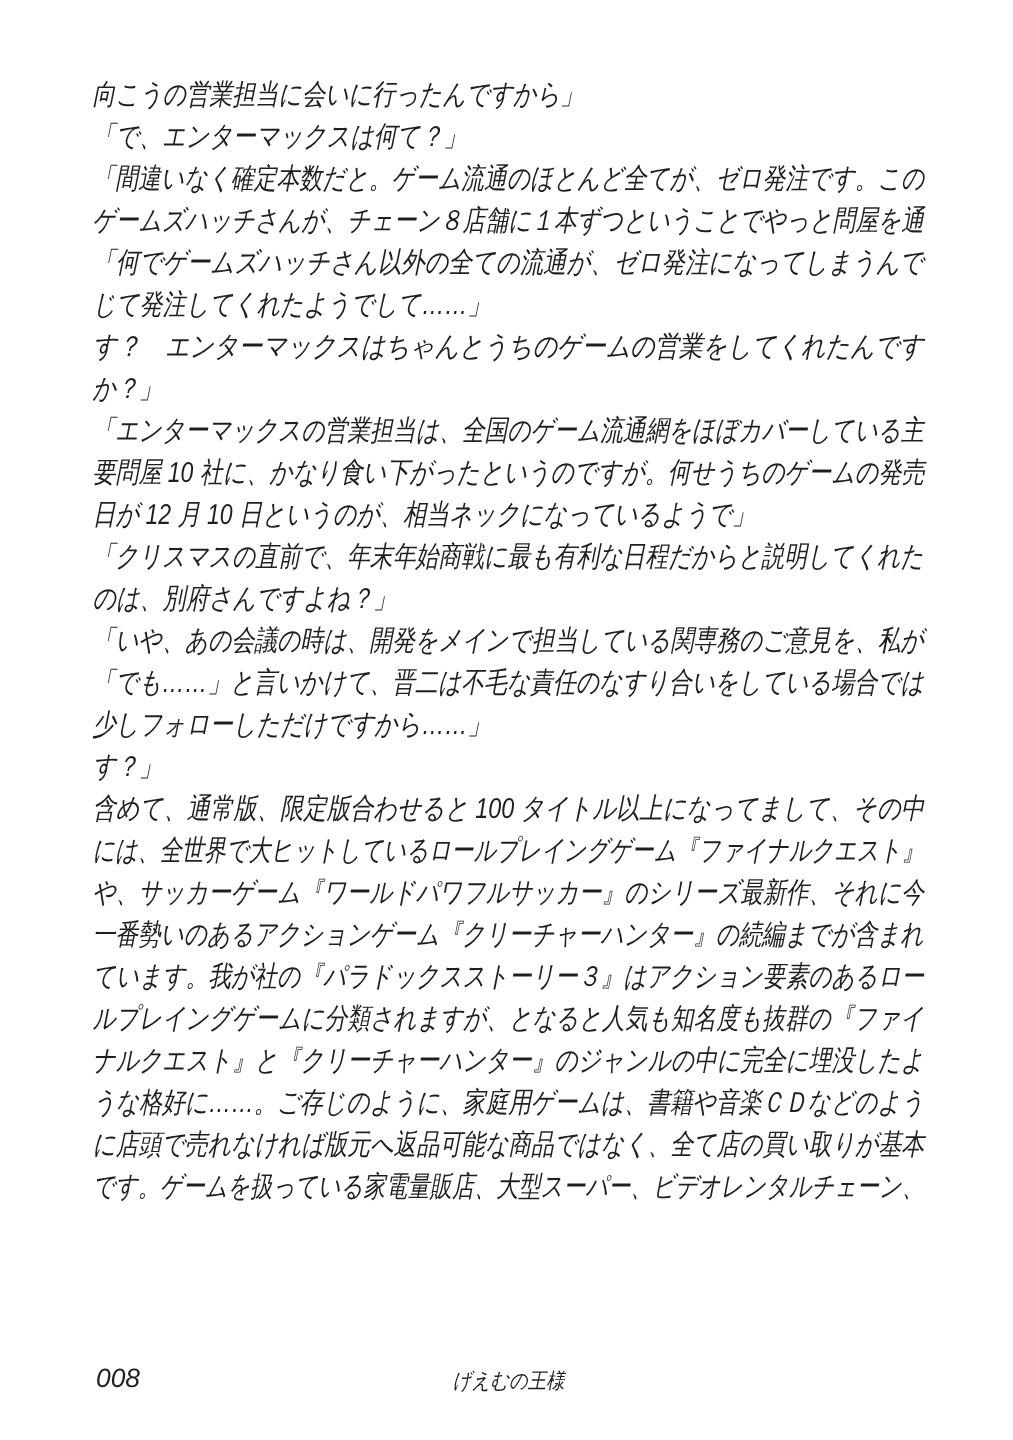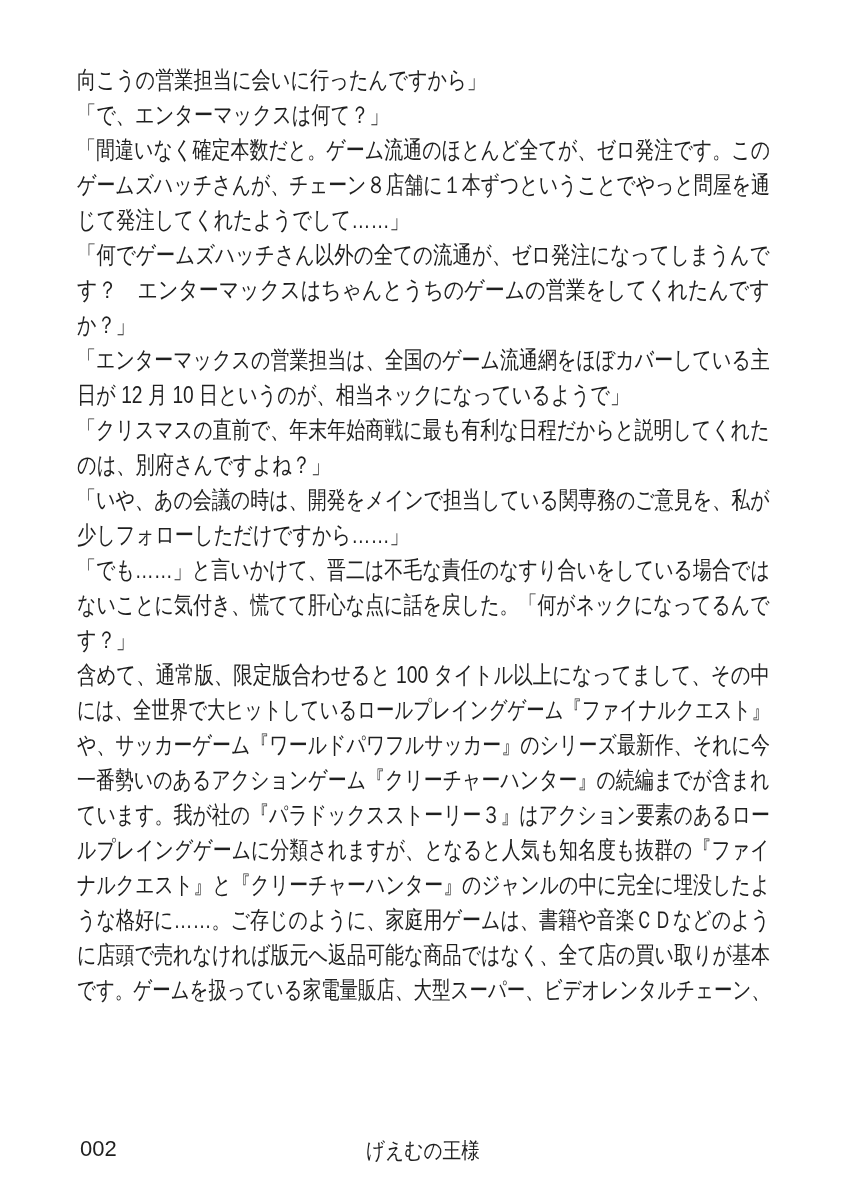--- a/index.html
+++ b/index.html
@@ -1,56 +1,56 @@
 <!DOCTYPE html>
 <html><head>
 <meta charset="utf-8">
 <style>
   html,body{margin:0;padding:0;background:#ffffff;}
   .page{
     position:relative;width:844px;height:1200px;background:#ffffff;
-    overflow:hidden;font-family:"Liberation Sans",sans-serif;color:#1f1f1f;
+    overflow:hidden;font-family:"Liberation Sans",sans-serif;color:#1f1f1f;font-style:italic;
   }
   .body-text{position:absolute;left:77px;top:62px;width:693px;}
   .line{height:35px;line-height:35px;font-size:24px;white-space:nowrap;}
   .line > span{display:inline-block;transform-origin:0 50%;white-space:nowrap;}
   .footer-page{position:absolute;left:80px;top:1135px;font-size:22px;line-height:28px;}
-  .footer-title{position:absolute;left:77px;top:1137px;width:693px;text-align:center;font-size:22px;line-height:28px;}
+  .footer-title{position:absolute;left:77px;top:1137px;width:693px;text-align:center;font-size:18px;line-height:28px;}
   .footer-title > span{display:inline-block;transform:scaleX(0.85);transform-origin:50% 50%;}
 </style>
 </head>
 <body>
 
 <div class="page">
   <div class="body-text">
       <div class="line"><span style="transform: scaleX(0.8);">向こうの営業担当に会いに行ったんですから」</span></div>
       <div class="line"><span style="transform: scaleX(0.8);">「で、エンターマックスは何て？」</span></div>
       <div class="line"><span style="transform: scaleX(0.792);">「間違いなく確定本数だと。ゲーム流通のほとんど全てが、ゼロ発注です。この</span></div>
       <div class="line"><span style="transform: scaleX(0.789294);">ゲームズハッチさんが、チェーン８店舗に１本ずつということでやっと問屋を通</span></div>
+      <div class="line"><span style="transform: scaleX(0.811475);">「何でゲームズハッチさん以外の全ての流通が、ゼロ発注になってしまうんで</span></div>
       <div class="line"><span style="transform: scaleX(0.8);">じて発注してくれたようでして……」</span></div>
-      <div class="line"><span style="transform: scaleX(0.811475);">「何でゲームズハッチさん以外の全ての流通が、ゼロ発注になってしまうんで</span></div>
       <div class="line"><span style="transform: scaleX(0.832933);">す？　エンターマックスはちゃんとうちのゲームの営業をしてくれたんです</span></div>
       <div class="line"><span style="transform: scaleX(0.8);">か？」</span></div>
       <div class="line"><span style="transform: scaleX(0.791096);">「エンターマックスの営業担当は、全国のゲーム流通網をほぼカバーしている主</span></div>
+      <div class="line"><span style="transform: scaleX(0.798387);">要問屋 10 社に、かなり食い下がったというのですが。何せうちのゲームの発売</span></div>
       <div class="line"><span style="transform: scaleX(0.8);">日が 12 月 10 日というのが、相当ネックになっているようで」</span></div>
       <div class="line"><span style="transform: scaleX(0.792);">「クリスマスの直前で、年末年始商戦に最も有利な日程だからと説明してくれた</span></div>
       <div class="line"><span style="transform: scaleX(0.8);">のは、別府さんですよね？」</span></div>
       <div class="line"><span style="transform: scaleX(0.792);">「いや、あの会議の時は、開発をメインで担当している関専務のご意見を、私が</span></div>
+      <div class="line"><span style="transform: scaleX(0.791096);">「でも……」と言いかけて、晋二は不毛な責任のなすり合いをしている場合では</span></div>
       <div class="line"><span style="transform: scaleX(0.8);">少しフォローしただけですから……」</span></div>
-      <div class="line"><span style="transform: scaleX(0.791096);">「でも……」と言いかけて、晋二は不毛な責任のなすり合いをしている場合では</span></div>
-      <div class="line"><span style="transform: scaleX(0.789294);">ないことに気付き、慌てて肝心な点に話を戻した。「何がネックになってるんで</span></div>
       <div class="line"><span style="transform: scaleX(0.8);">す？」</span></div>
       <div class="line"><span style="transform: scaleX(0.809579);">含めて、通常版、限定版合わせると 100 タイトル以上になってまして、その中</span></div>
       <div class="line"><span style="transform: scaleX(0.766593);">には、全世界で大ヒットしているロールプレイングゲーム『ファイナルクエスト』</span></div>
       <div class="line"><span style="transform: scaleX(0.790194);">や、サッカーゲーム『ワールドパワフルサッカー』のシリーズ最新作、それに今</span></div>
       <div class="line"><span style="transform: scaleX(0.789294);">一番勢いのあるアクションゲーム『クリーチャーハンター』の続編までが含まれ</span></div>
       <div class="line"><span style="transform: scaleX(0.789294);">ています。我が社の『パラドックスストーリー３』はアクション要素のあるロー</span></div>
       <div class="line"><span style="transform: scaleX(0.789294);">ルプレイングゲームに分類されますが、となると人気も知名度も抜群の『ファイ</span></div>
       <div class="line"><span style="transform: scaleX(0.789294);">ナルクエスト』と『クリーチャーハンター』のジャンルの中に完全に埋没したよ</span></div>
       <div class="line"><span style="transform: scaleX(0.792906);">うな格好に……。ご存じのように、家庭用ゲームは、書籍や音楽ＣＤなどのよう</span></div>
       <div class="line"><span style="transform: scaleX(0.792906);">に店頭で売れなければ版元へ返品可能な商品ではなく、全て店の買い取りが基本</span></div>
       <div class="line"><span style="transform: scaleX(0.77);">です。ゲームを扱っている家電量販店、大型スーパー、ビデオレンタルチェーン、</span></div>
     </div>
-  <div class="footer-page">002</div>
+  <div class="footer-page">008</div>
   <div class="footer-title">
     <span>げえむの王様</span>
   </div>
 </div>
 
 </body></html>

